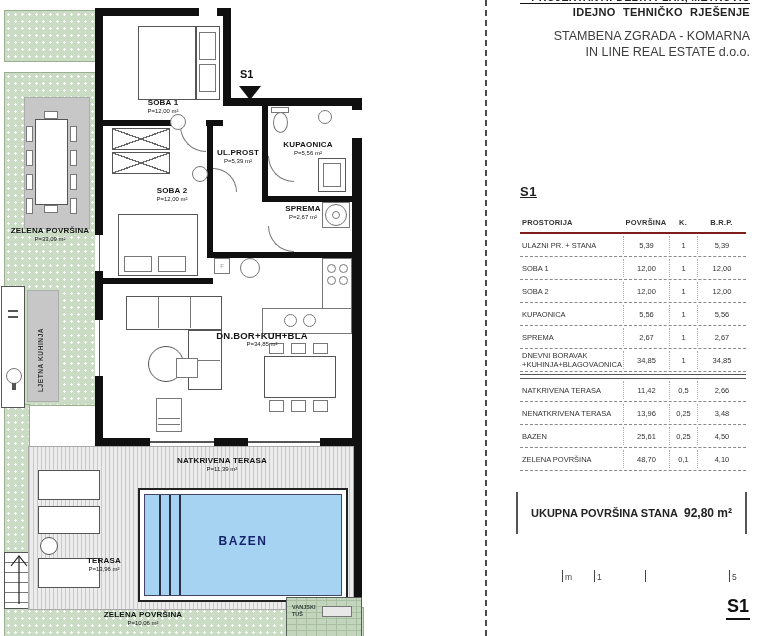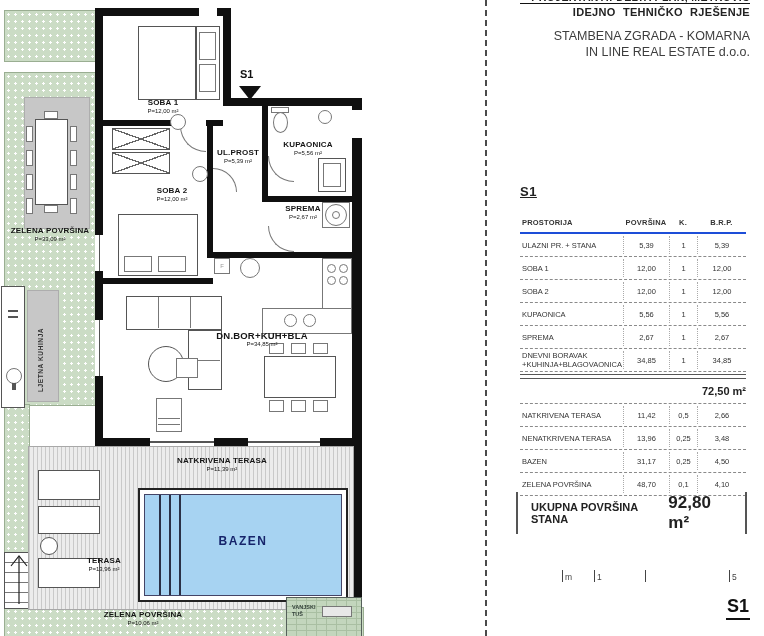--- a/index.html
+++ b/index.html
@@ -42,36 +42,36 @@
   #clip1{position:absolute;right:14px;top:0;height:5px;width:230px;overflow:hidden;}
   #clip1 .in{font-weight:bold;font-size:10.5px;border-bottom:1.5px solid #111;
              margin-top:-9px;text-align:right;letter-spacing:.4px;color:#222;}
   .h2{top:6px;font-weight:bold;font-size:11px;word-spacing:4px;letter-spacing:.3px;color:#222;}
   .h3{top:29px;font-size:12.5px;color:#3d3d3d;}
   .h4{top:45px;font-size:12.5px;color:#3d3d3d;margin-left:26px;}
   #sec-label{position:absolute;left:20px;top:184px;font-weight:bold;font-size:13px;
              text-decoration:underline;letter-spacing:.5px;color:#222;}
   #ptable{position:absolute;left:20px;top:212px;width:226px;font-size:7.5px;color:#333;}
   .trow,.thead{display:grid;grid-template-columns:103px 46px 28px 49px;align-items:center;}
-  .thead{font-weight:bold;height:20px;border-bottom:2px solid #1d4ed8;letter-spacing:.2px;}
+  .thead{font-weight:bold;height:20px;border-bottom:2px solid #7f1d1d;letter-spacing:.2px;}
   .trow{min-height:18px;border-bottom:1px dashed #8a8a8a;padding:2px 0;}
   .trow .c,.thead .c{padding:0 2px;}
   .c.pov,.c.k,.c.brp{text-align:center;}
   .trow .c.pov,.trow .c.k,.trow .c.brp{border-left:1px dotted #aaa;align-self:stretch;
         display:flex;align-items:center;justify-content:center;}
   .c.name{white-space:pre-line;}
   .dbl{border-top:1.5px solid #555;border-bottom:1.5px solid #555;height:3px;margin-top:2px;}
   .subrow{display:grid;grid-template-columns:177px 49px;align-items:center;height:24px;
           border-bottom:1px dashed #8a8a8a;}
   .subrow .v{font-weight:bold;font-size:11px;text-align:right;color:#222;}
   #total-box{position:absolute;left:16px;top:492px;width:231px;height:42px;
              border-left:2.5px solid #555;border-right:2.5px solid #555;
              display:flex;align-items:center;justify-content:space-between;padding:0 13px;box-sizing:border-box;}
   #total-box .l{font-weight:bold;font-size:11px;color:#222;}
-  #total-box .v{font-weight:bold;font-size:17px;color:#222;}
+  #total-box .v{font-weight:bold;font-size:12px;color:#222;}
   .tick{position:absolute;top:570px;height:12px;border-left:1.5px solid #444;
         padding-left:2px;font-size:8.5px;color:#444;display:flex;align-items:flex-end;}
   #sheet-label{position:absolute;right:14px;top:596px;font-weight:bold;font-size:18px;
                border-bottom:2.5px solid #111;padding:0 1px 1px 1px;color:#111;}
   .steps{background:repeating-linear-gradient(180deg,#fff 0 9px,#777 9px 10px);
          border:1px solid #555;box-sizing:border-box;}
 </style>
 </head>
 <body>
 
@@ -316,40 +316,36 @@
           </div>
           <div class="trow">
             <div class="c name">DNEVNI BORAVAK
 +KUHINJA+BLAGOVAONICA</div>
             <div class="c pov">34,85</div>
             <div class="c k">1</div>
             <div class="c brp">34,85</div>
           </div>
         </div>
       <div class="dbl"></div>
-      <div class="subrow">
-        <div></div>
-        <div class="v">72,50 m²</div>
-      </div>
       <div id="rows2">
           <div class="trow">
             <div class="c name">NATKRIVENA TERASA</div>
             <div class="c pov">11,42</div>
             <div class="c k">0,5</div>
             <div class="c brp">2,66</div>
           </div>
           <div class="trow">
             <div class="c name">NENATKRIVENA TERASA</div>
             <div class="c pov">13,96</div>
             <div class="c k">0,25</div>
             <div class="c brp">3,48</div>
           </div>
           <div class="trow">
             <div class="c name">BAZEN</div>
-            <div class="c pov">31,17</div>
+            <div class="c pov">25,61</div>
             <div class="c k">0,25</div>
             <div class="c brp">4,50</div>
           </div>
           <div class="trow">
             <div class="c name">ZELENA POVRŠINA</div>
             <div class="c pov">48,70</div>
             <div class="c k">0,1</div>
             <div class="c brp">4,10</div>
           </div>
         </div>

